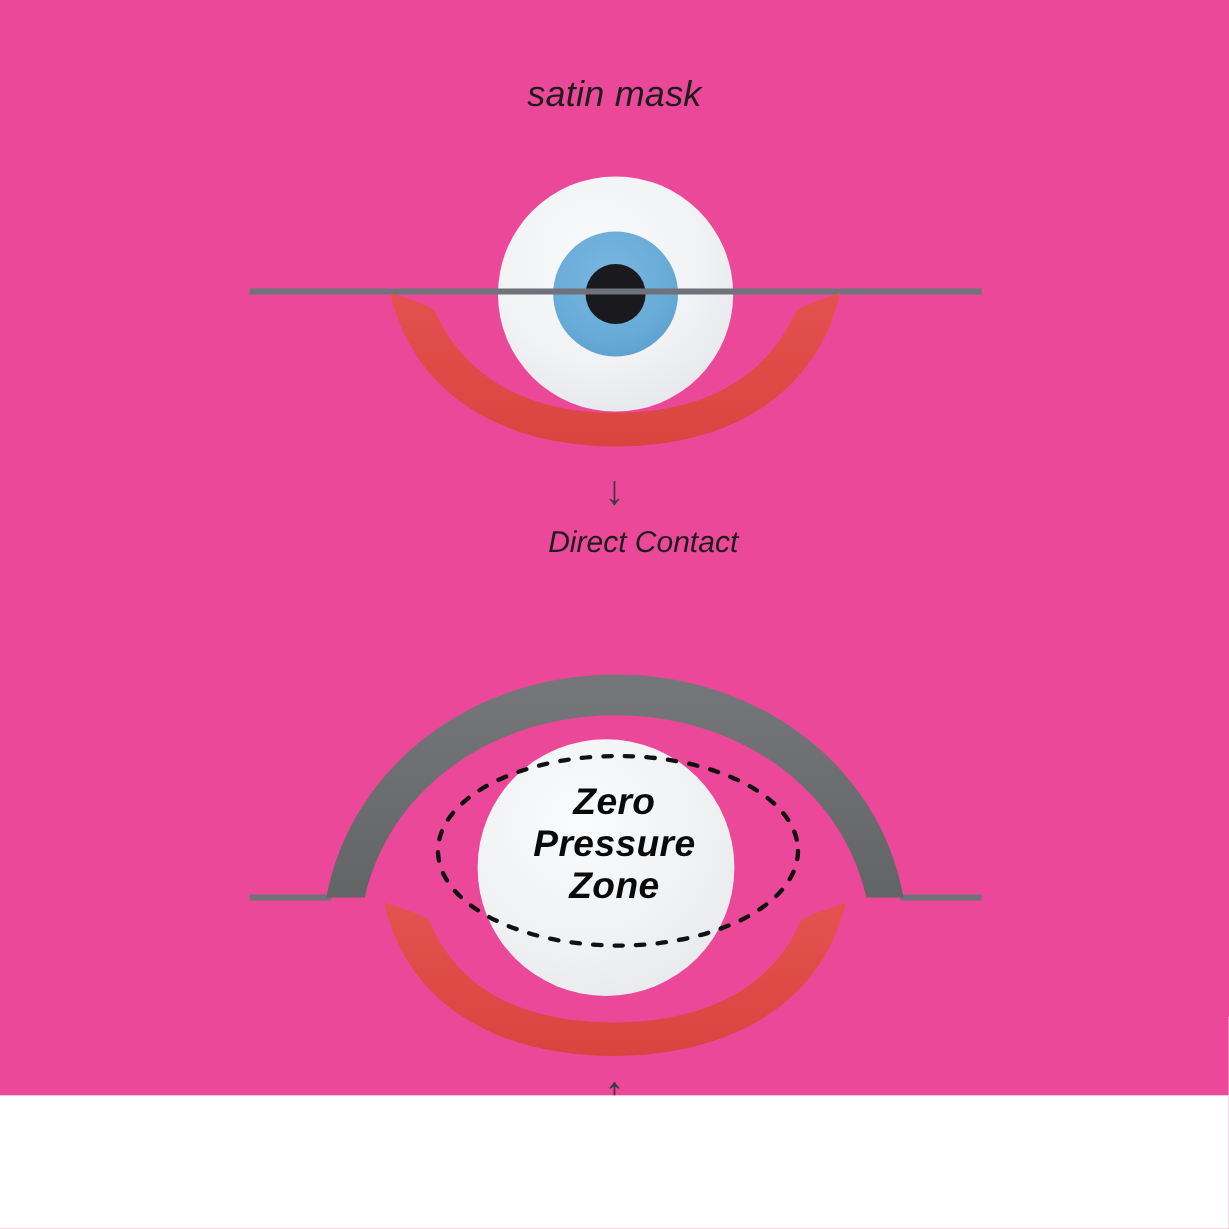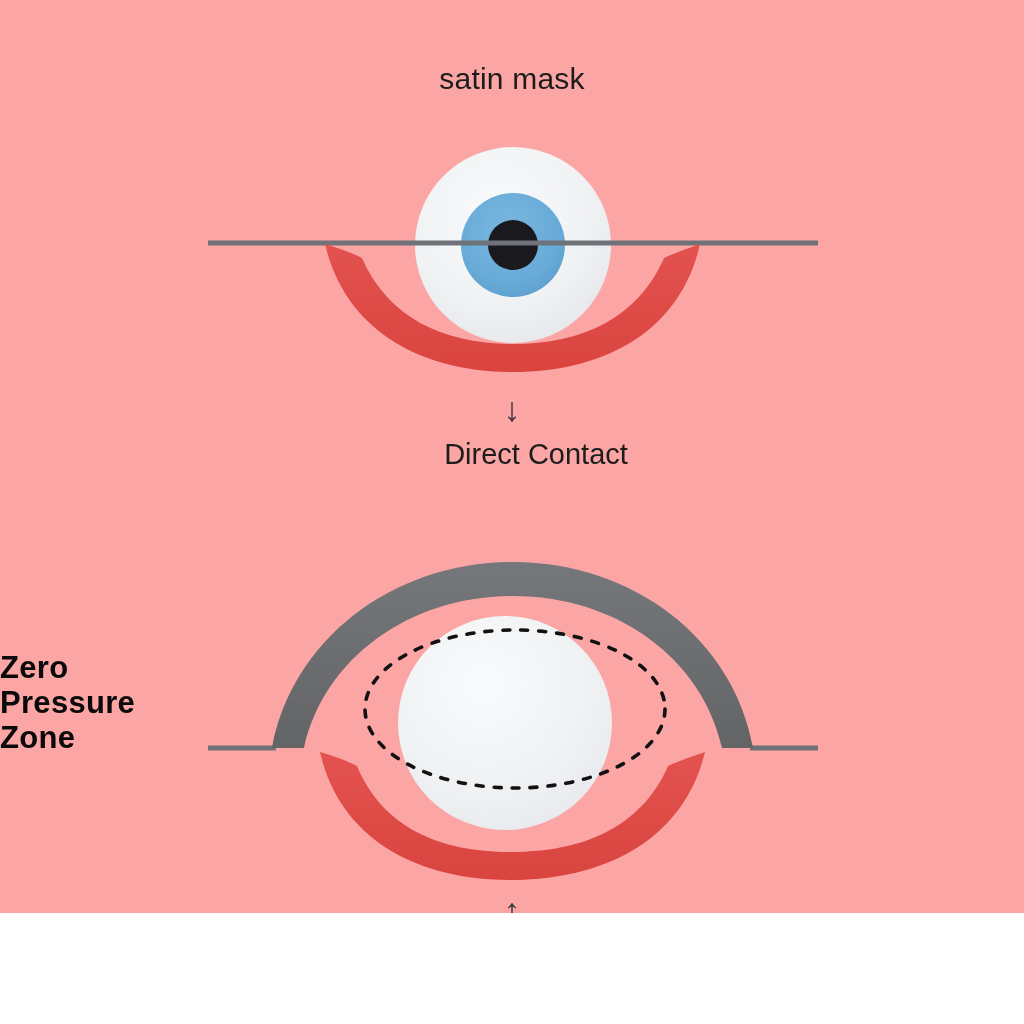--- a/index.html
+++ b/index.html
@@ -7,22 +7,23 @@
     padding: 0;
     background: #ffffff;
   }
   body {
     font-family: "Liberation Sans", sans-serif;
   }
   #canvas {
     position: relative;
     width: 1024px;
     height: 913px;
-    background: #fca5a5;
+    background: #ec4899;
     overflow: hidden;
+    font-style: italic;
   }
   #scene {
     position: absolute;
     inset: 0;
     width: 1024px;
     height: 1024px;
   }
   .label {
     position: absolute;
     text-align: center;
@@ -33,21 +34,21 @@
     left: 0;
     right: 0;
     top: 62px;
     font-size: 30px;
     letter-spacing: 0.2px;
   }
   #caption-top {
     left: 0;
     right: 0;
     top: 438px;
-    font-size: 29px;
+    font-size: 25px;
     margin-left: 48px;
   }
   #caption-bottom {
     left: 0;
     right: 0;
     top: 931px;
     font-size: 29px;
   }
   .arrow-glyph {
     position: absolute;
@@ -57,21 +58,21 @@
     color: #3a3a42;
     font-size: 34px;
     line-height: 1;
   }
   #arrow-down { top: 392px; }
   #arrow-up   { top: 893px; }
   .zz-text {
     position: absolute;
     left: 0;
     right: 0;
-    text-align: left;
+    text-align: center;
     font-weight: bold;
     color: #0a0a0a;
     font-size: 31px;
     line-height: 35px;
     letter-spacing: 0.3px;
   }
   #zpz-line-1 { top: 650px; }
   #zpz-line-2 { top: 685px; }
   #zpz-line-3 { top: 720px; }
 </style>

